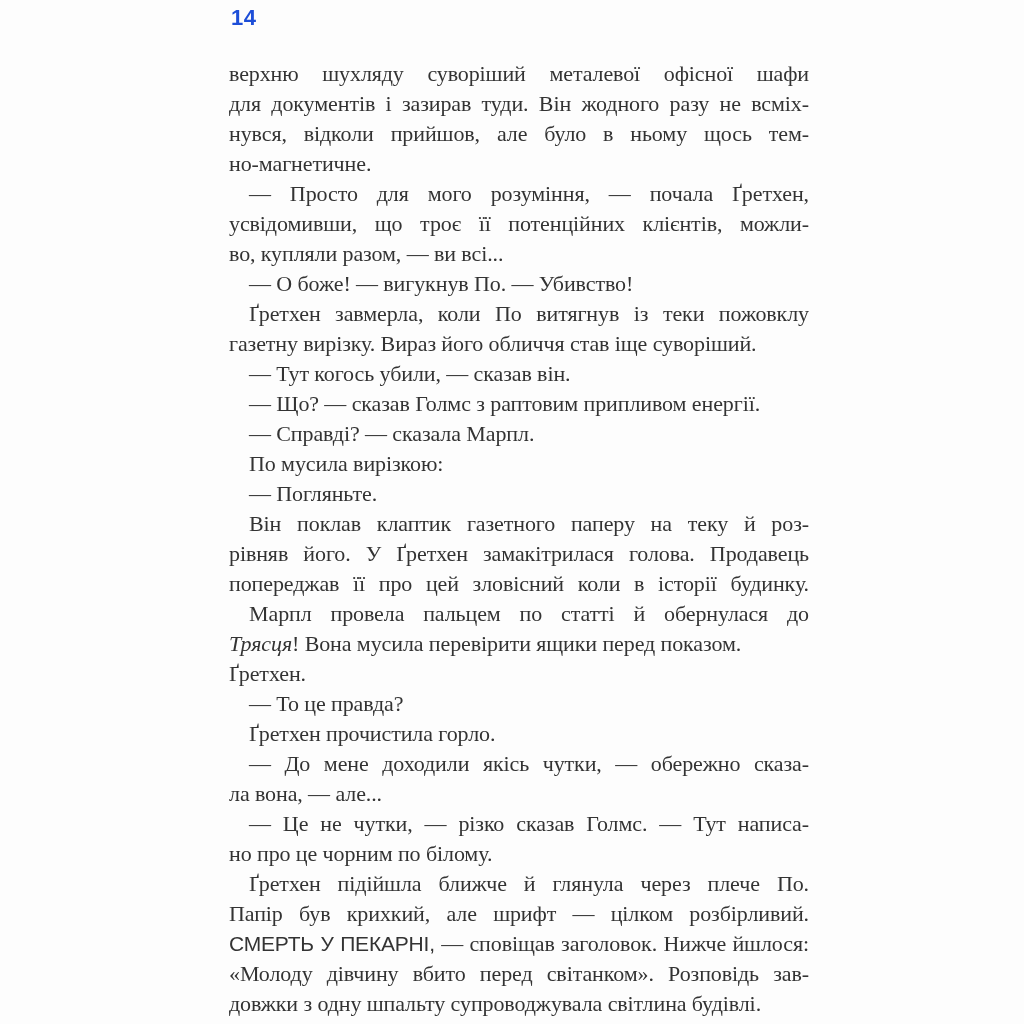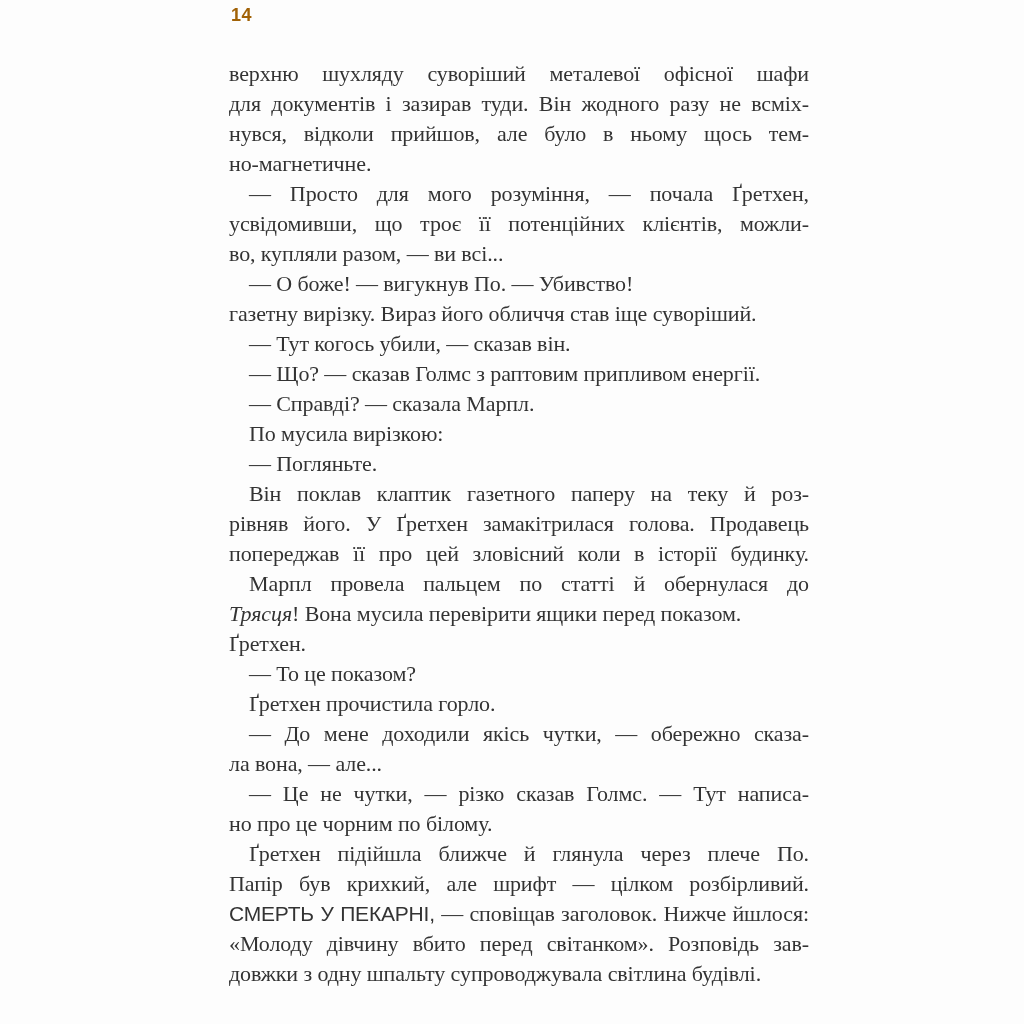--- a/index.html
+++ b/index.html
@@ -15,23 +15,23 @@
     overflow: hidden;
     color: #333333;
     font-family: "Liberation Serif", "DejaVu Serif", serif;
   }
   .page-number {
     position: absolute;
     left: 231px;
     top: 5px;
     font-family: "Liberation Sans", "DejaVu Sans", sans-serif;
     font-weight: bold;
-    font-size: 18px;
+    font-size: 22px;
     letter-spacing: 0.5px;
-    color: #a16207;
+    color: #1d4ed8;
   }
   .text-column {
     position: absolute;
     left: 229px;
     top: 59px;
     width: 580px;
     font-size: 22px;
     line-height: 30px;
     letter-spacing: -0.1px;
   }
@@ -62,33 +62,34 @@
   <div class="page-number">14</div>
   <div class="text-column">
       <div class="line"><span>верхню шухляду суворіший металевої офісної шафи</span></div>
       <div class="line"><span>для документів і зазирав туди. Він жодного разу не всміх-</span></div>
       <div class="line"><span>нувся, відколи прийшов, але було в ньому щось тем-</span></div>
       <div class="line last"><span>но-магнетичне.</span></div>
       <div class="line indent"><span>— Просто для мого розуміння, — почала Ґретхен,</span></div>
       <div class="line"><span>усвідомивши, що троє її потенційних клієнтів, можли-</span></div>
       <div class="line last"><span>во, купляли разом, — ви всі...</span></div>
       <div class="line last indent"><span>— О боже! — вигукнув По. — Убивство!</span></div>
+      <div class="line indent"><span>Ґретхен завмерла, коли По витягнув із теки пожовклу</span></div>
       <div class="line last"><span>газетну вирізку. Вираз його обличчя став іще суворіший.</span></div>
       <div class="line last indent"><span>— Тут когось убили, — сказав він.</span></div>
       <div class="line last indent"><span>— Що? — сказав Голмс з раптовим припливом енергії.</span></div>
       <div class="line last indent"><span>— Справді? — сказала Марпл.</span></div>
       <div class="line last indent"><span>По мусила вирізкою:</span></div>
       <div class="line last indent"><span>— Погляньте.</span></div>
       <div class="line indent"><span>Він поклав клаптик газетного паперу на теку й роз-</span></div>
       <div class="line"><span>рівняв його. У Ґретхен замакітрилася голова. Продавець</span></div>
       <div class="line"><span>попереджав її про цей зловісний коли в історії будинку.</span></div>
       <div class="line indent"><span>Марпл провела пальцем по статті й обернулася до</span></div>
       <div class="line last"><span class="italic">Трясця</span><span>! Вона мусила перевірити ящики перед показом.</span></div>
       <div class="line last"><span>Ґретхен.</span></div>
-      <div class="line last indent"><span>— То це показом?</span></div>
+      <div class="line last indent"><span>— То це правда?</span></div>
       <div class="line last indent"><span>Ґретхен прочистила горло.</span></div>
       <div class="line indent"><span>— До мене доходили якісь чутки, — обережно сказа-</span></div>
       <div class="line last"><span>ла вона, — але...</span></div>
       <div class="line indent"><span>— Це не чутки, — різко сказав Голмс. — Тут написа-</span></div>
       <div class="line last"><span>но про це чорним по білому.</span></div>
       <div class="line indent"><span>Ґретхен підійшла ближче й глянула через плече По.</span></div>
       <div class="line"><span>Папір був крихкий, але шрифт — цілком розбірливий.</span></div>
       <div class="line"><span class="headline">СМЕРТЬ У ПЕКАРНІ,</span><span> — сповіщав заголовок. Нижче йшлося:</span></div>
       <div class="line"><span>«Молоду дівчину вбито перед світанком». Розповідь зав-</span></div>
       <div class="line last"><span>довжки з одну шпальту супроводжувала світлина будівлі.</span></div>

